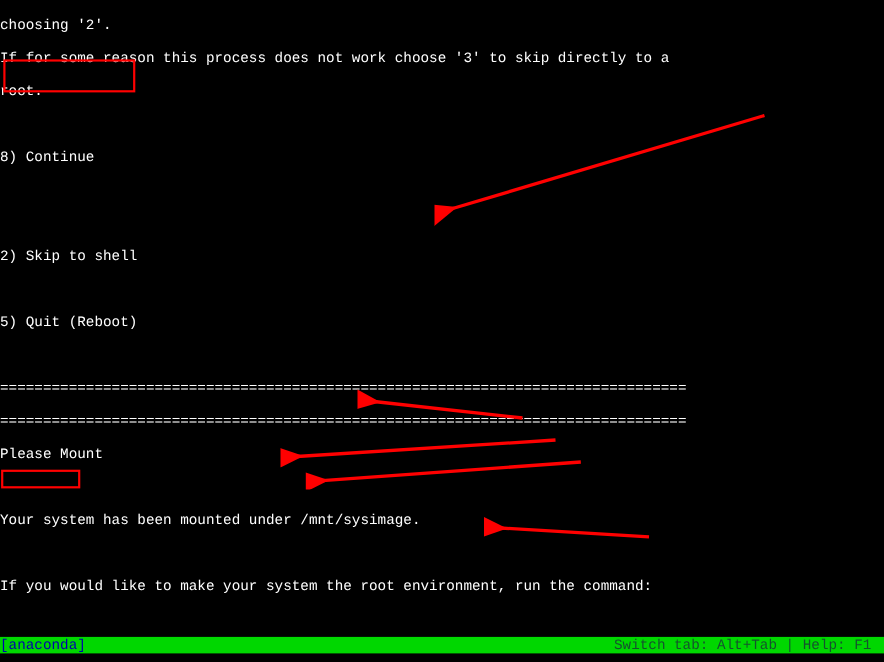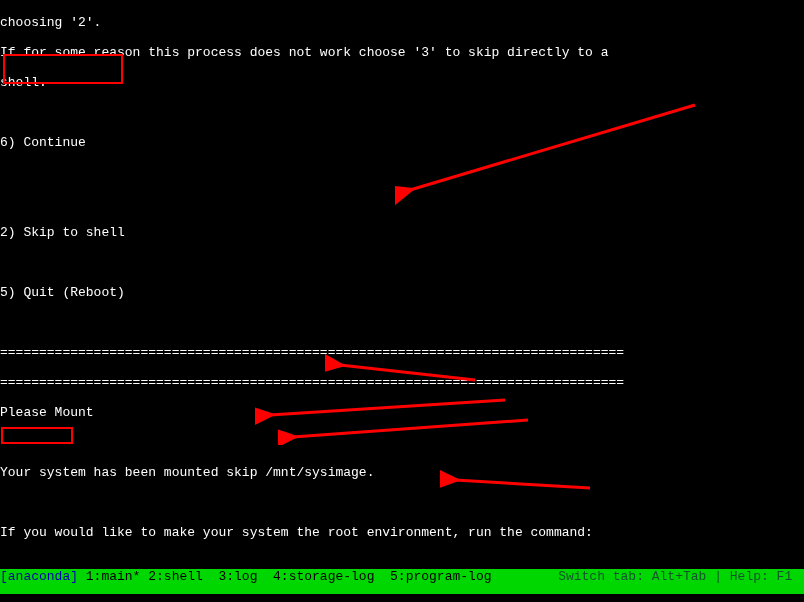--- a/index.html
+++ b/index.html
@@ -44,21 +44,21 @@
       height: 17px;
       pointer-events: none;
     }
     .status-bar {
       position: absolute;
       bottom: 8px;
       left: 0;
       width: 804px;
       background: #00d700;
       color: #000;
-      height: 25px;
+      height: 15px;
       display: flex;
       white-space: pre;
     }
     .status-left {
       color: #0000af;
     }
     .status-tabs {
       color: #000;
     }
     .status-right {
@@ -73,34 +73,34 @@
     .arrow svg {
       display: block;
     }
   </style>
 </head>
 <body>
 
 <div class="terminal">
 <div class="line">choosing '2'.</div>
 <div class="line">If for some reason this process does not work choose '3' to skip directly to a</div>
-<div class="line">shell.</div>
+<div class="line">root.</div>
 <div class="line"></div>
-<div class="line">6) Continue</div>
+<div class="line">8) Continue</div>
 <div class="line"></div>
 <div class="line"></div>
 <div class="line">2) Skip to shell</div>
 <div class="line"></div>
 <div class="line">5) Quit (Reboot)</div>
 <div class="line"></div>
 <div class="line">================================================================================</div>
 <div class="line">================================================================================</div>
 <div class="line">Please Mount</div>
 <div class="line"></div>
-<div class="line">Your system has been mounted skip /mnt/sysimage.</div>
+<div class="line">Your system has been mounted under /mnt/sysimage.</div>
 <div class="line"></div>
 <div class="line">If you would like to make your system the root environment, run the command:</div>
 
 
 
 
 
 
 
 
@@ -166,14 +166,14 @@
   <defs>
         <marker id="ah5" markerWidth="12" markerHeight="10" refX="2" refY="5" orient="auto">
           <polygon points="12,0 0,5 12,10" fill="#ff0000"></polygon>
         </marker>
       </defs>
   <line x1="150" y1="18" x2="15" y2="10" stroke="#ff0000" stroke-width="3" marker-end="url(#ah5)"></line>
 </svg>
 </div>
 
 <div class="status-bar">
-  <span class="status-left">[anaconda]</span><span class="status-tabs"> 1:main* 2:shell  3:log  4:storage-log  5:program-log</span><span class="status-right">Switch tab: Alt+Tab | Help: F1 </span>
+  <span class="status-left">[anaconda]</span><span class="status-right">Switch tab: Alt+Tab | Help: F1 </span>
 </div>
 
 </body></html>

